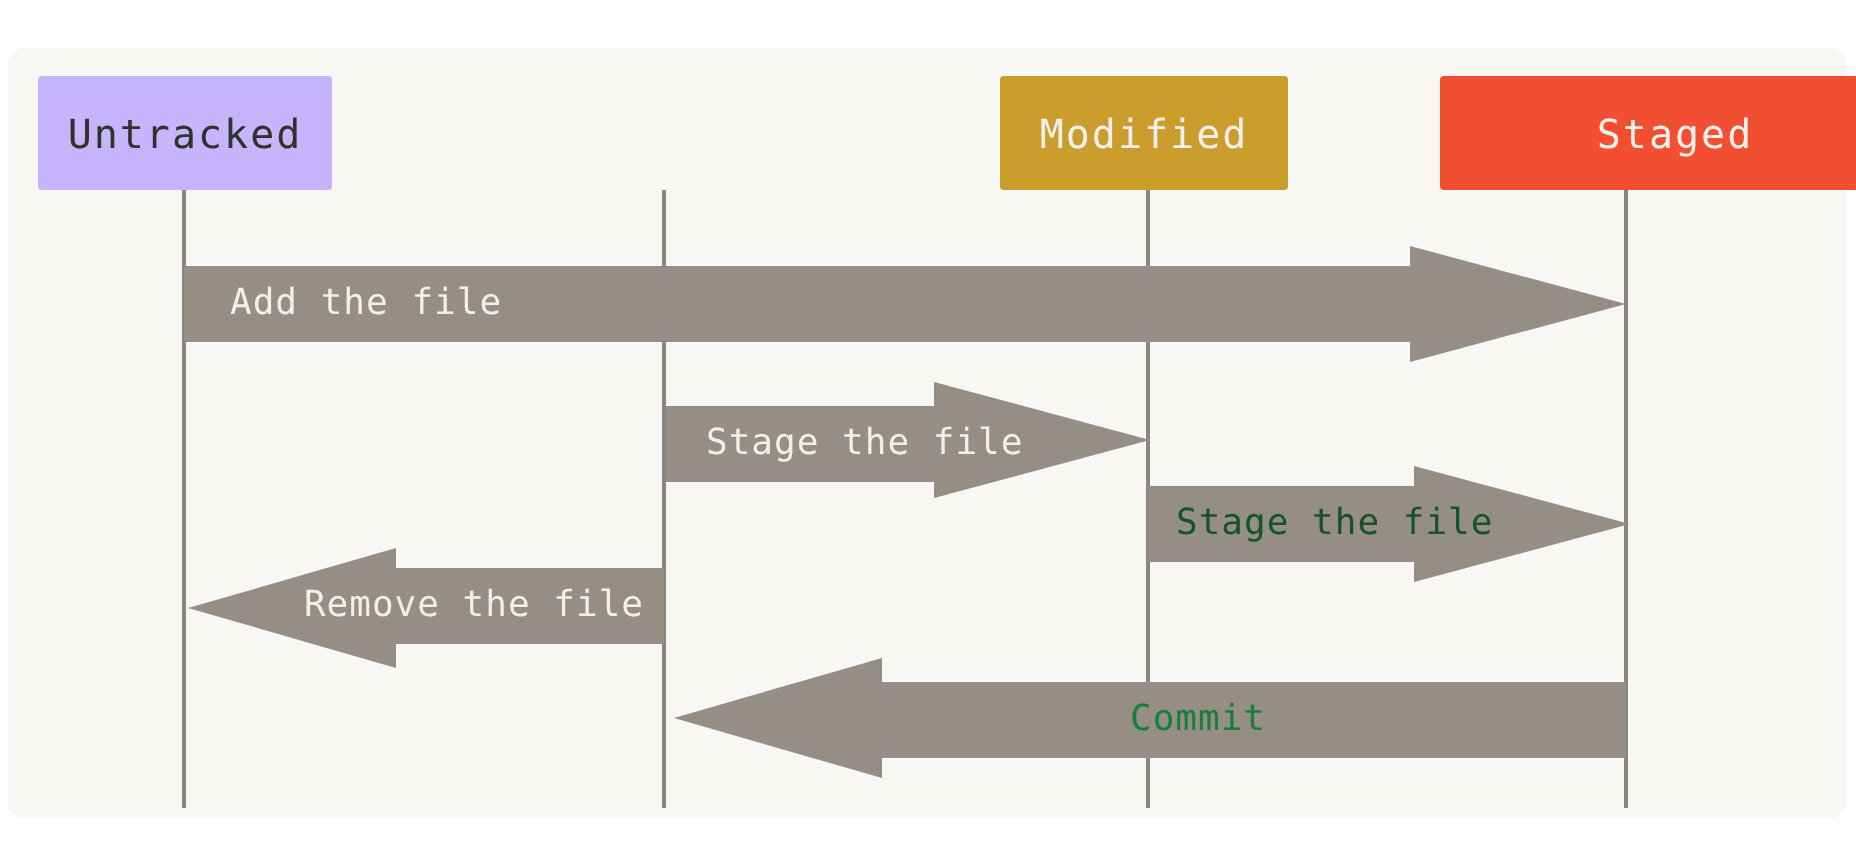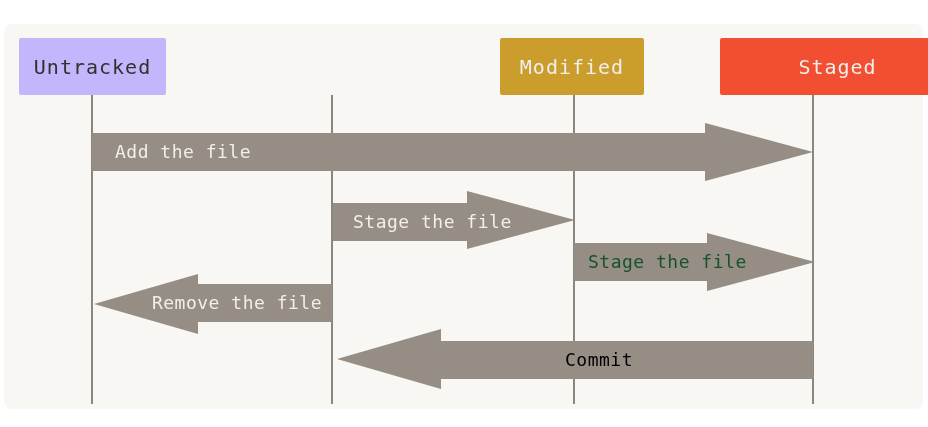--- a/index.html
+++ b/index.html
@@ -126,21 +126,21 @@
   <div class="shaft sh-stage" style="background-color: rgb(150, 141, 132);"></div>
   <div class="head right hd-stage" style="border-left-color: rgb(150, 141, 132);"></div>
   <span class="arrow-label lb-stage" style="color: #14532d;">Stage the file</span>
 
   <div class="shaft sh-remove" style="background-color: rgb(150, 141, 132);"></div>
   <div class="head left hd-remove" style="border-right-color: rgb(150, 141, 132);"></div>
   <span class="arrow-label lb-remove" style="color: rgb(241, 239, 236);">Remove the file</span>
 
   <div class="shaft sh-commit" style="background-color: rgb(150, 141, 132);"></div>
   <div class="head left hd-commit" style="border-right-color: rgb(150, 141, 132);"></div>
-  <span class="arrow-label lb-commit" style="color: #000000;">Commit</span>
+  <span class="arrow-label lb-commit" style="color: #15803d;">Commit</span>
 
   <div class="state-box s-untracked" style="background-color: #c4b5fd;">
     <span style="color: rgb(50, 49, 43);">Untracked</span>
   </div>
   <div class="state-box s-modified" style="background-color: rgb(202, 157, 44);">
     <span style="color: rgb(241, 239, 236);">Modified</span>
   </div>
   <div class="state-box s-staged" style="background-color: rgb(241, 78, 50);">
     <span style="color: rgb(241, 239, 236);">Staged</span>
   </div>

